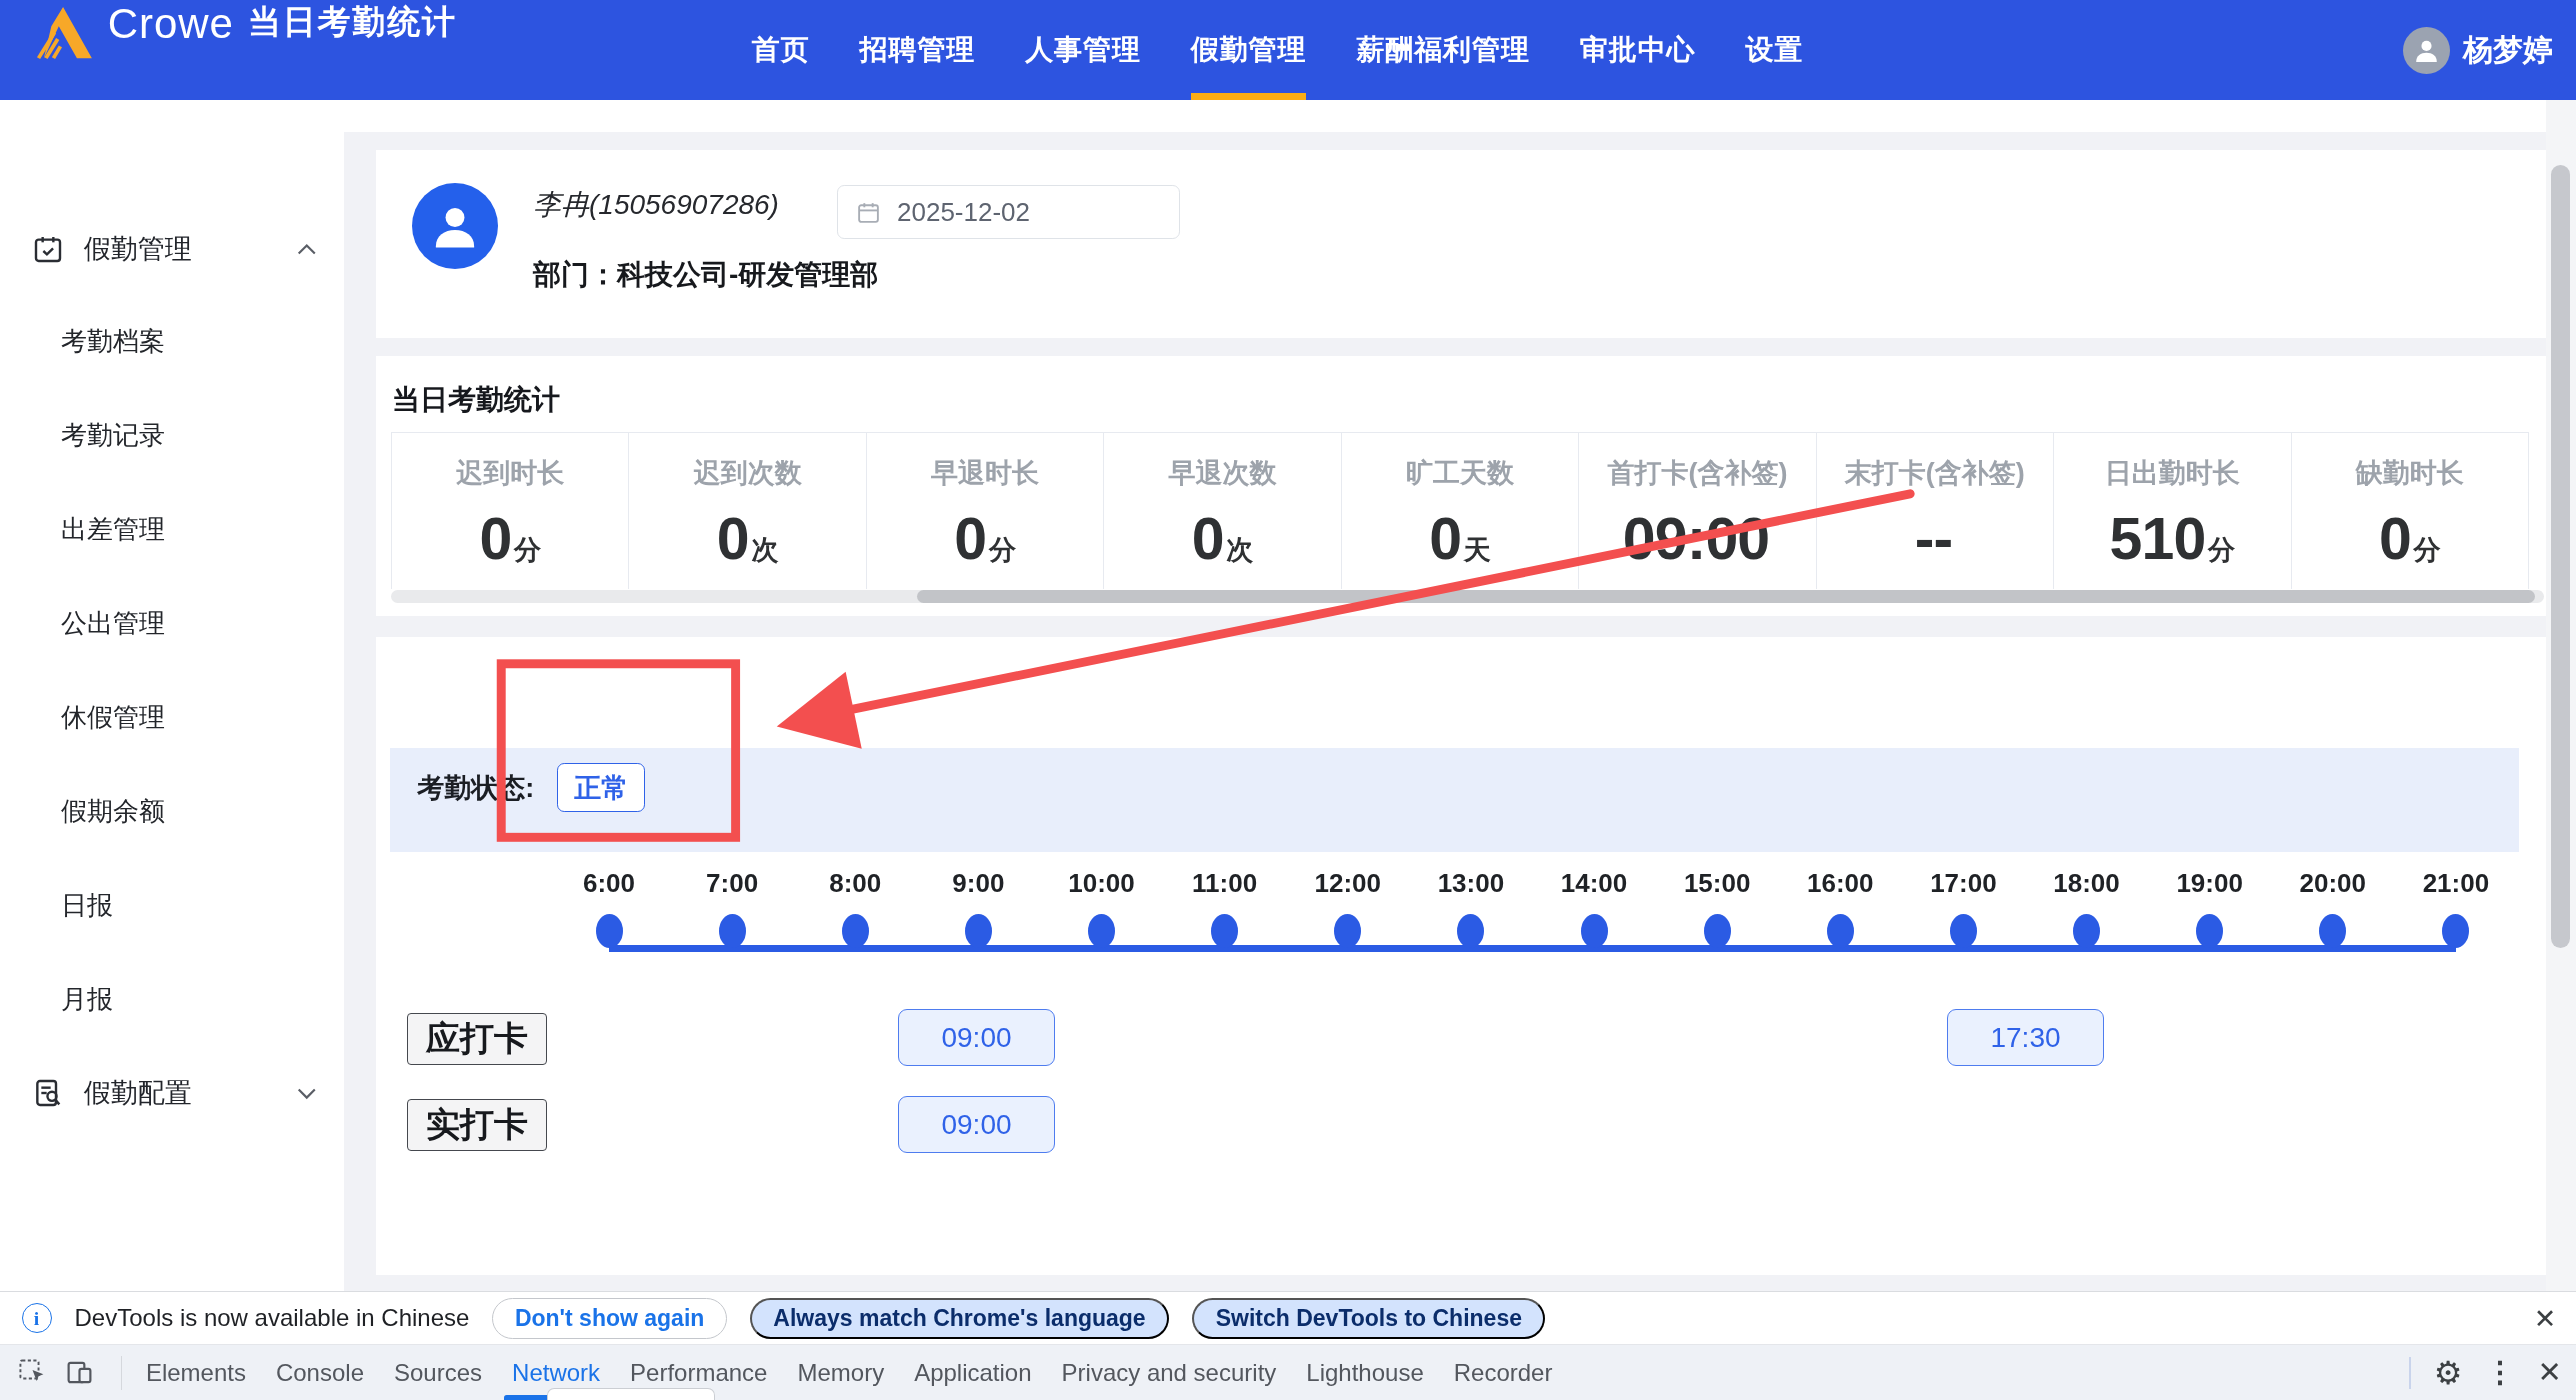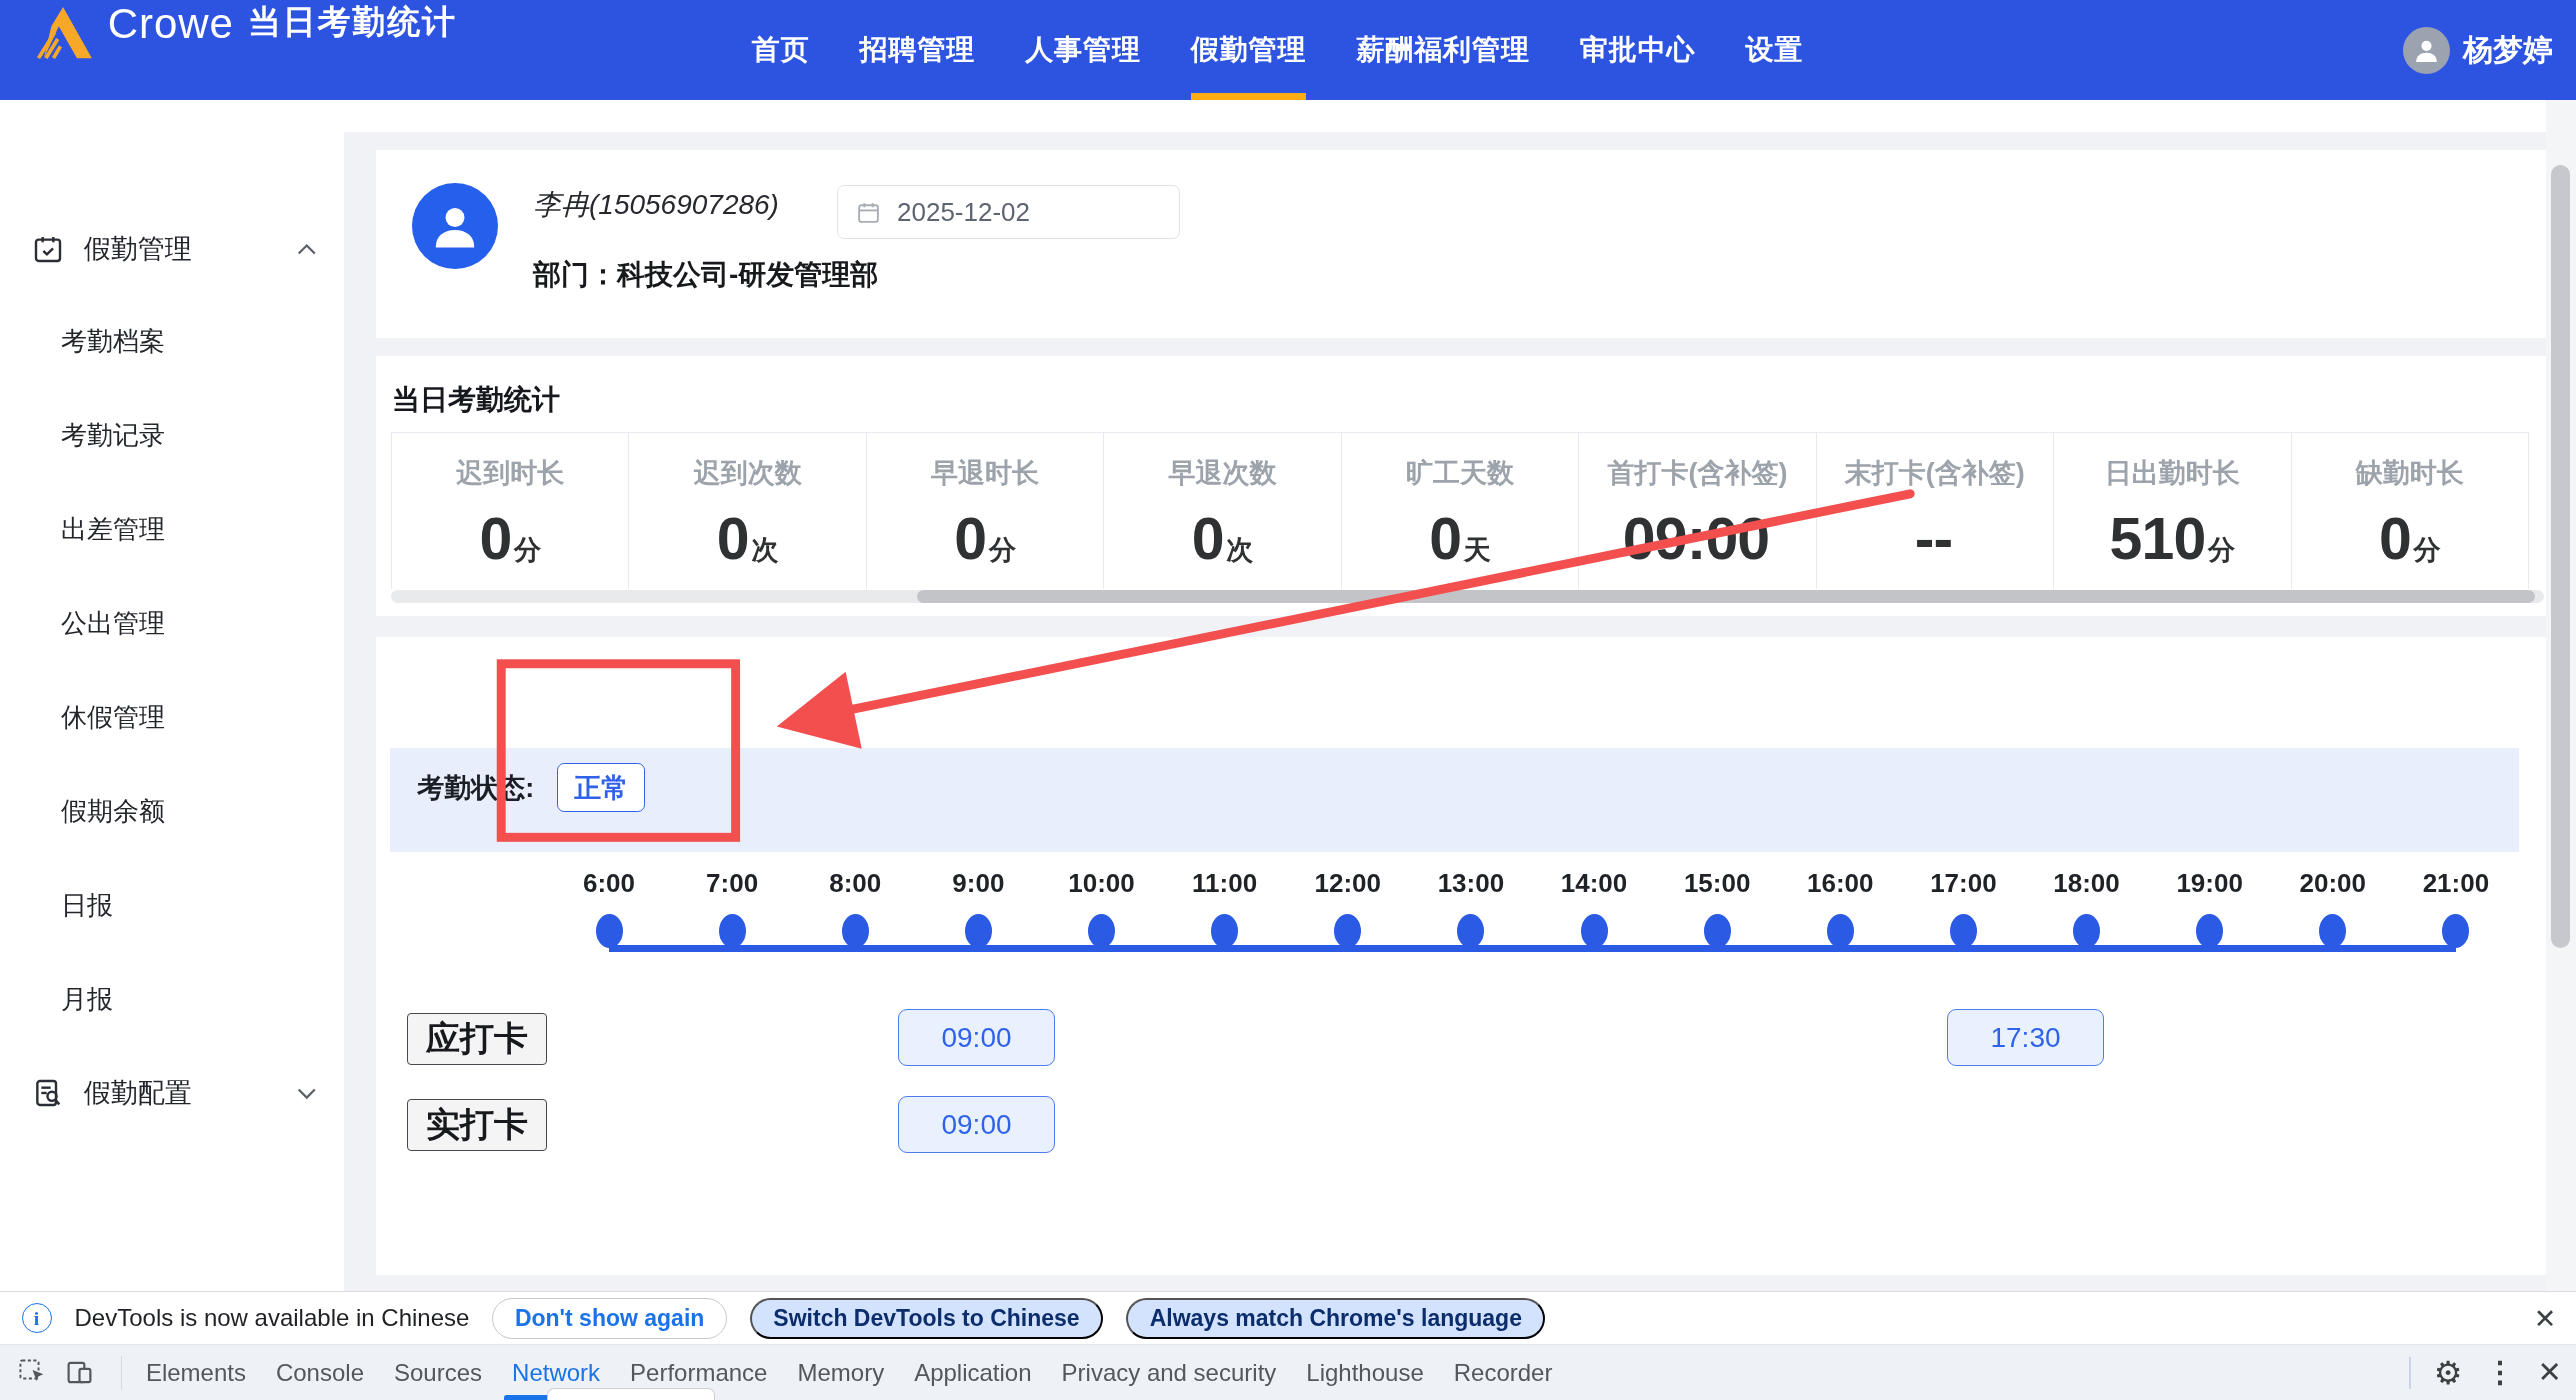--- a/index.html
+++ b/index.html
@@ -357,22 +357,22 @@
   <svg class="overlay" viewBox="0 0 2879 1565">
     <rect x="560" y="742" width="262" height="194" fill="none" stroke="#F34F4F" stroke-width="10"></rect>
     <line x1="2135" y1="552" x2="952" y2="793" stroke="#F34F4F" stroke-width="10" stroke-linecap="round"></line>
     <polygon points="868,812 945,751 963,837" fill="#F34F4F"></polygon>
   </svg>
 
   <div class="dt-infobar">
     <span class="info-icon">i</span>
     <span class="dt-message">DevTools is now available in Chinese</span>
     <button class="pill pill-outline">Don't show again</button>
+    <button class="pill pill-fill">Always match Chrome's language</button>
     <button class="pill pill-fill">Switch DevTools to Chinese</button>
-    <button class="pill pill-fill">Always match Chrome's language</button>
     <span class="dt-close-info">✕</span>
   </div>
 
   <div class="dt-tabbar">
     <div class="dt-tools">
       <svg class="dt-tool" viewBox="0 0 24 24" fill="none" stroke="#53575E" stroke-width="1.6">
         <rect x="2" y="2" width="15" height="15" rx="1.5" stroke-dasharray="2.6 2"></rect>
         <path d="M12 10 L21 13.5 L17 15 L15.5 19 Z" fill="#53575E" stroke="none"></path>
       </svg>
       <svg class="dt-tool" viewBox="0 0 24 24" fill="none" stroke="#53575E" stroke-width="1.8">

